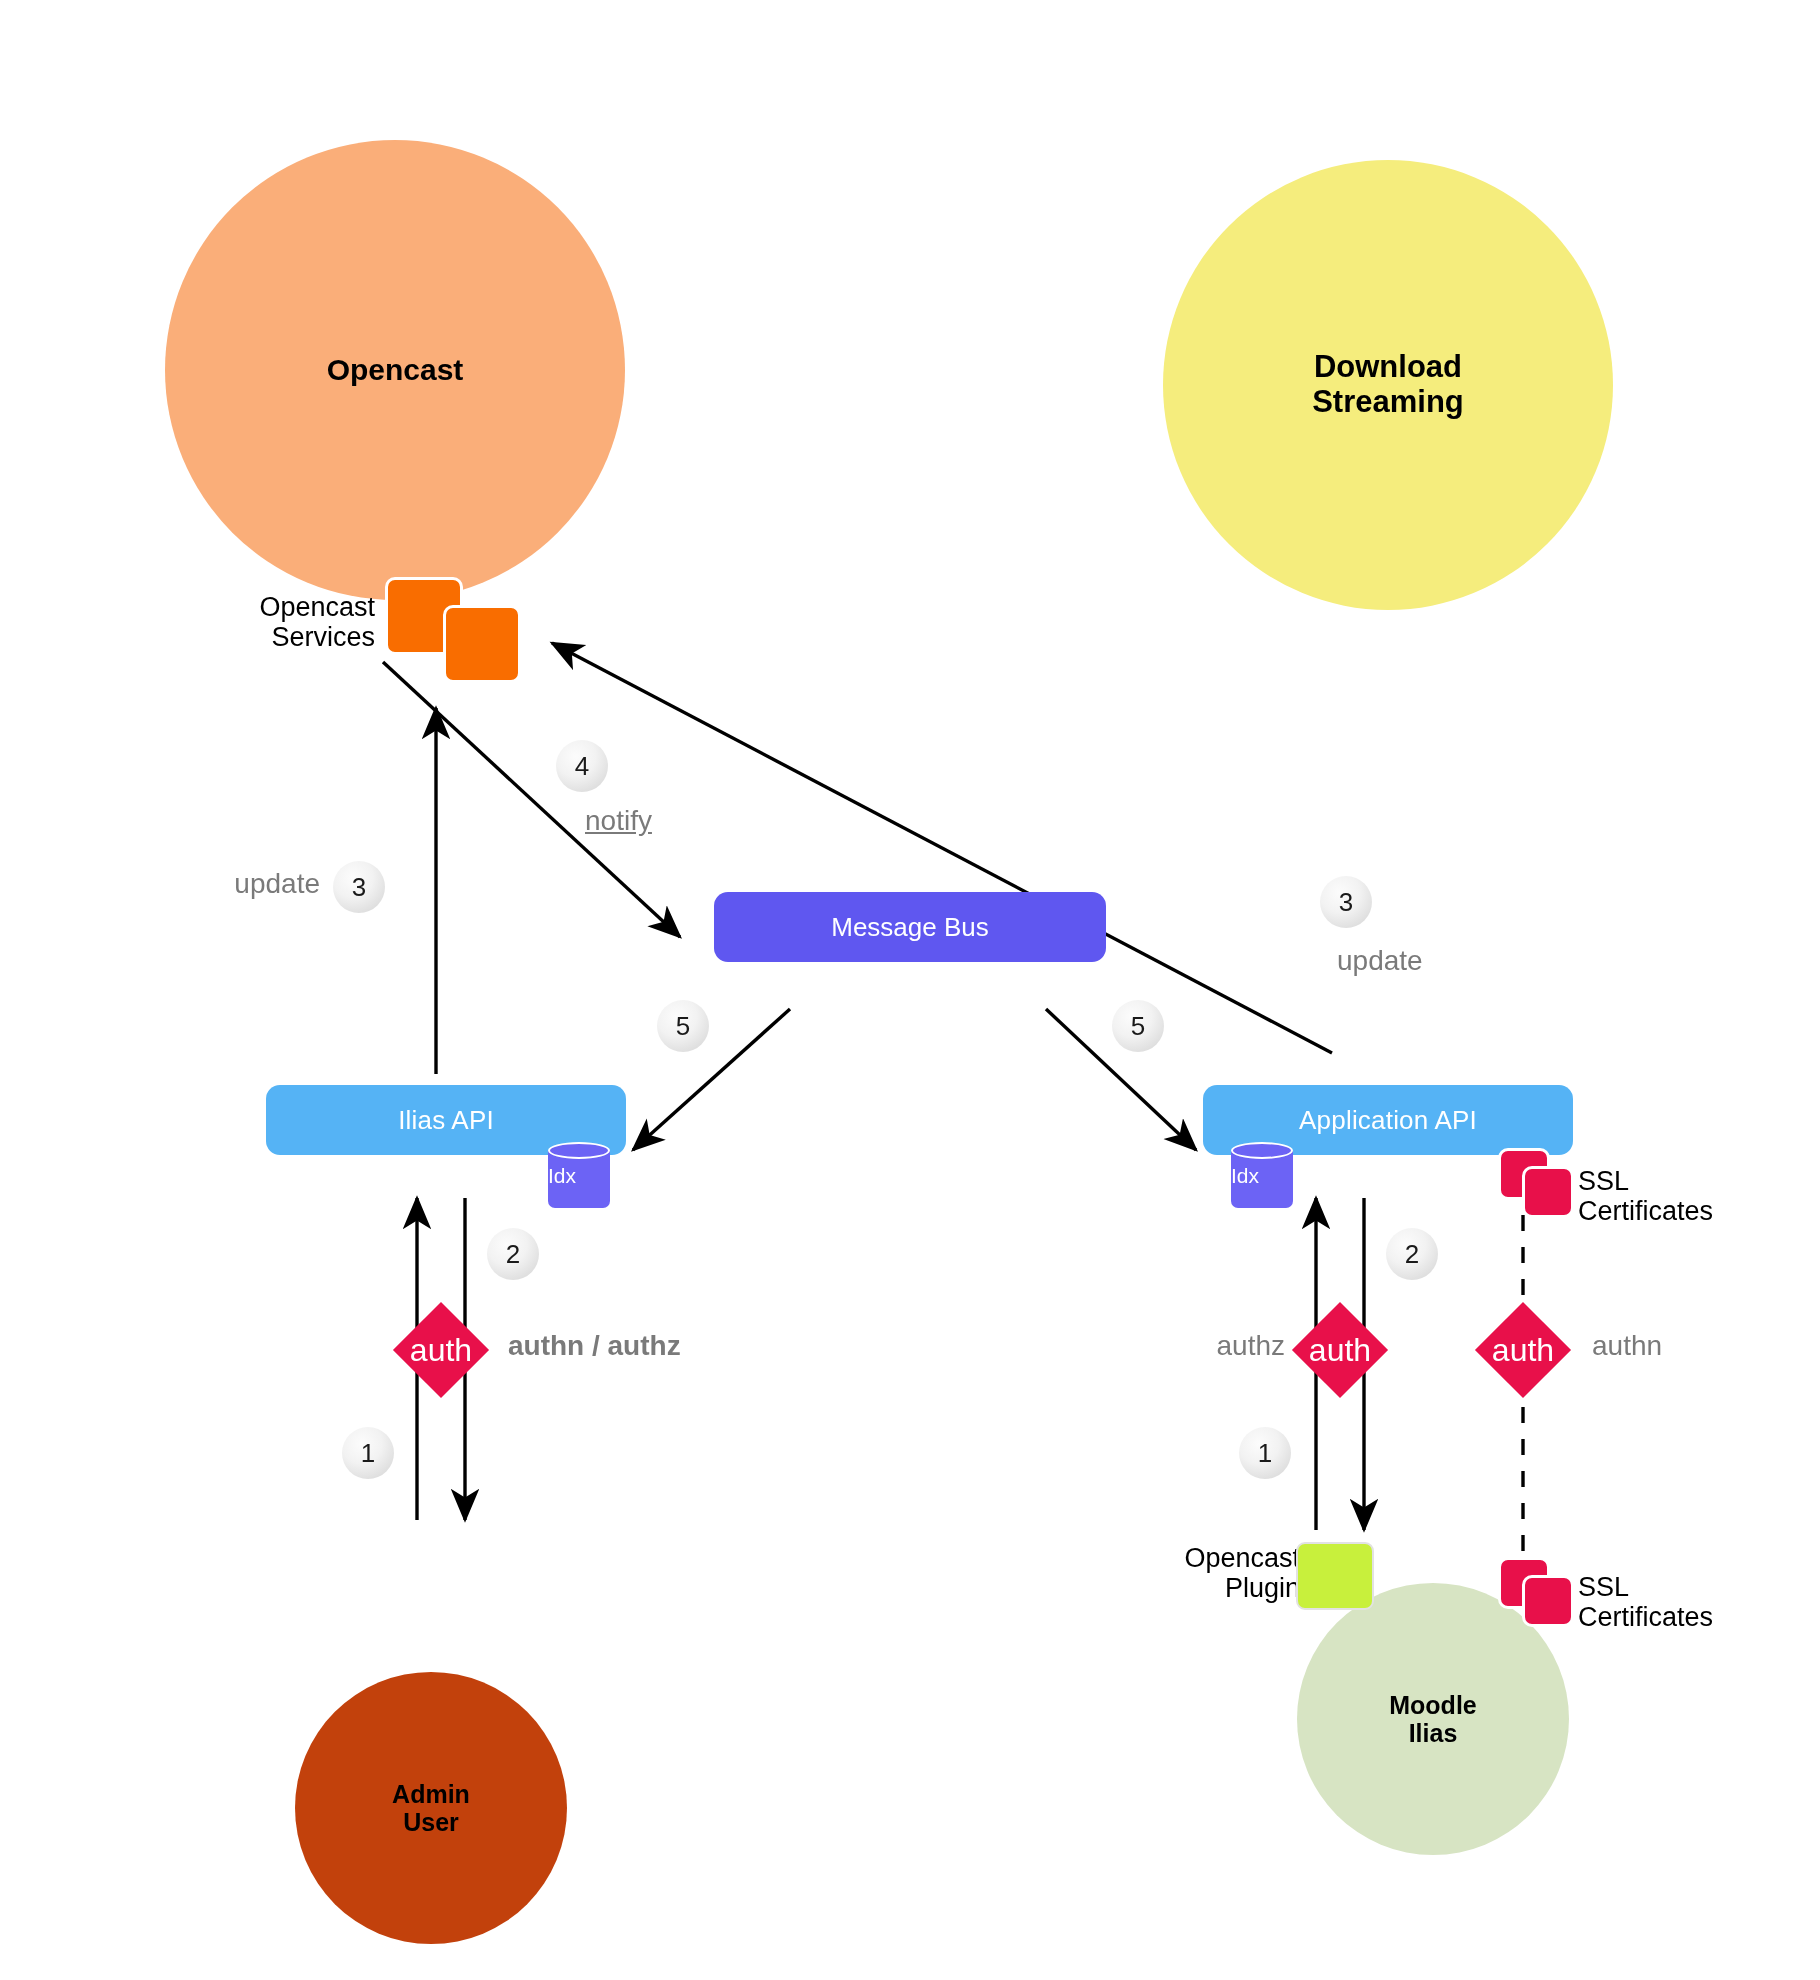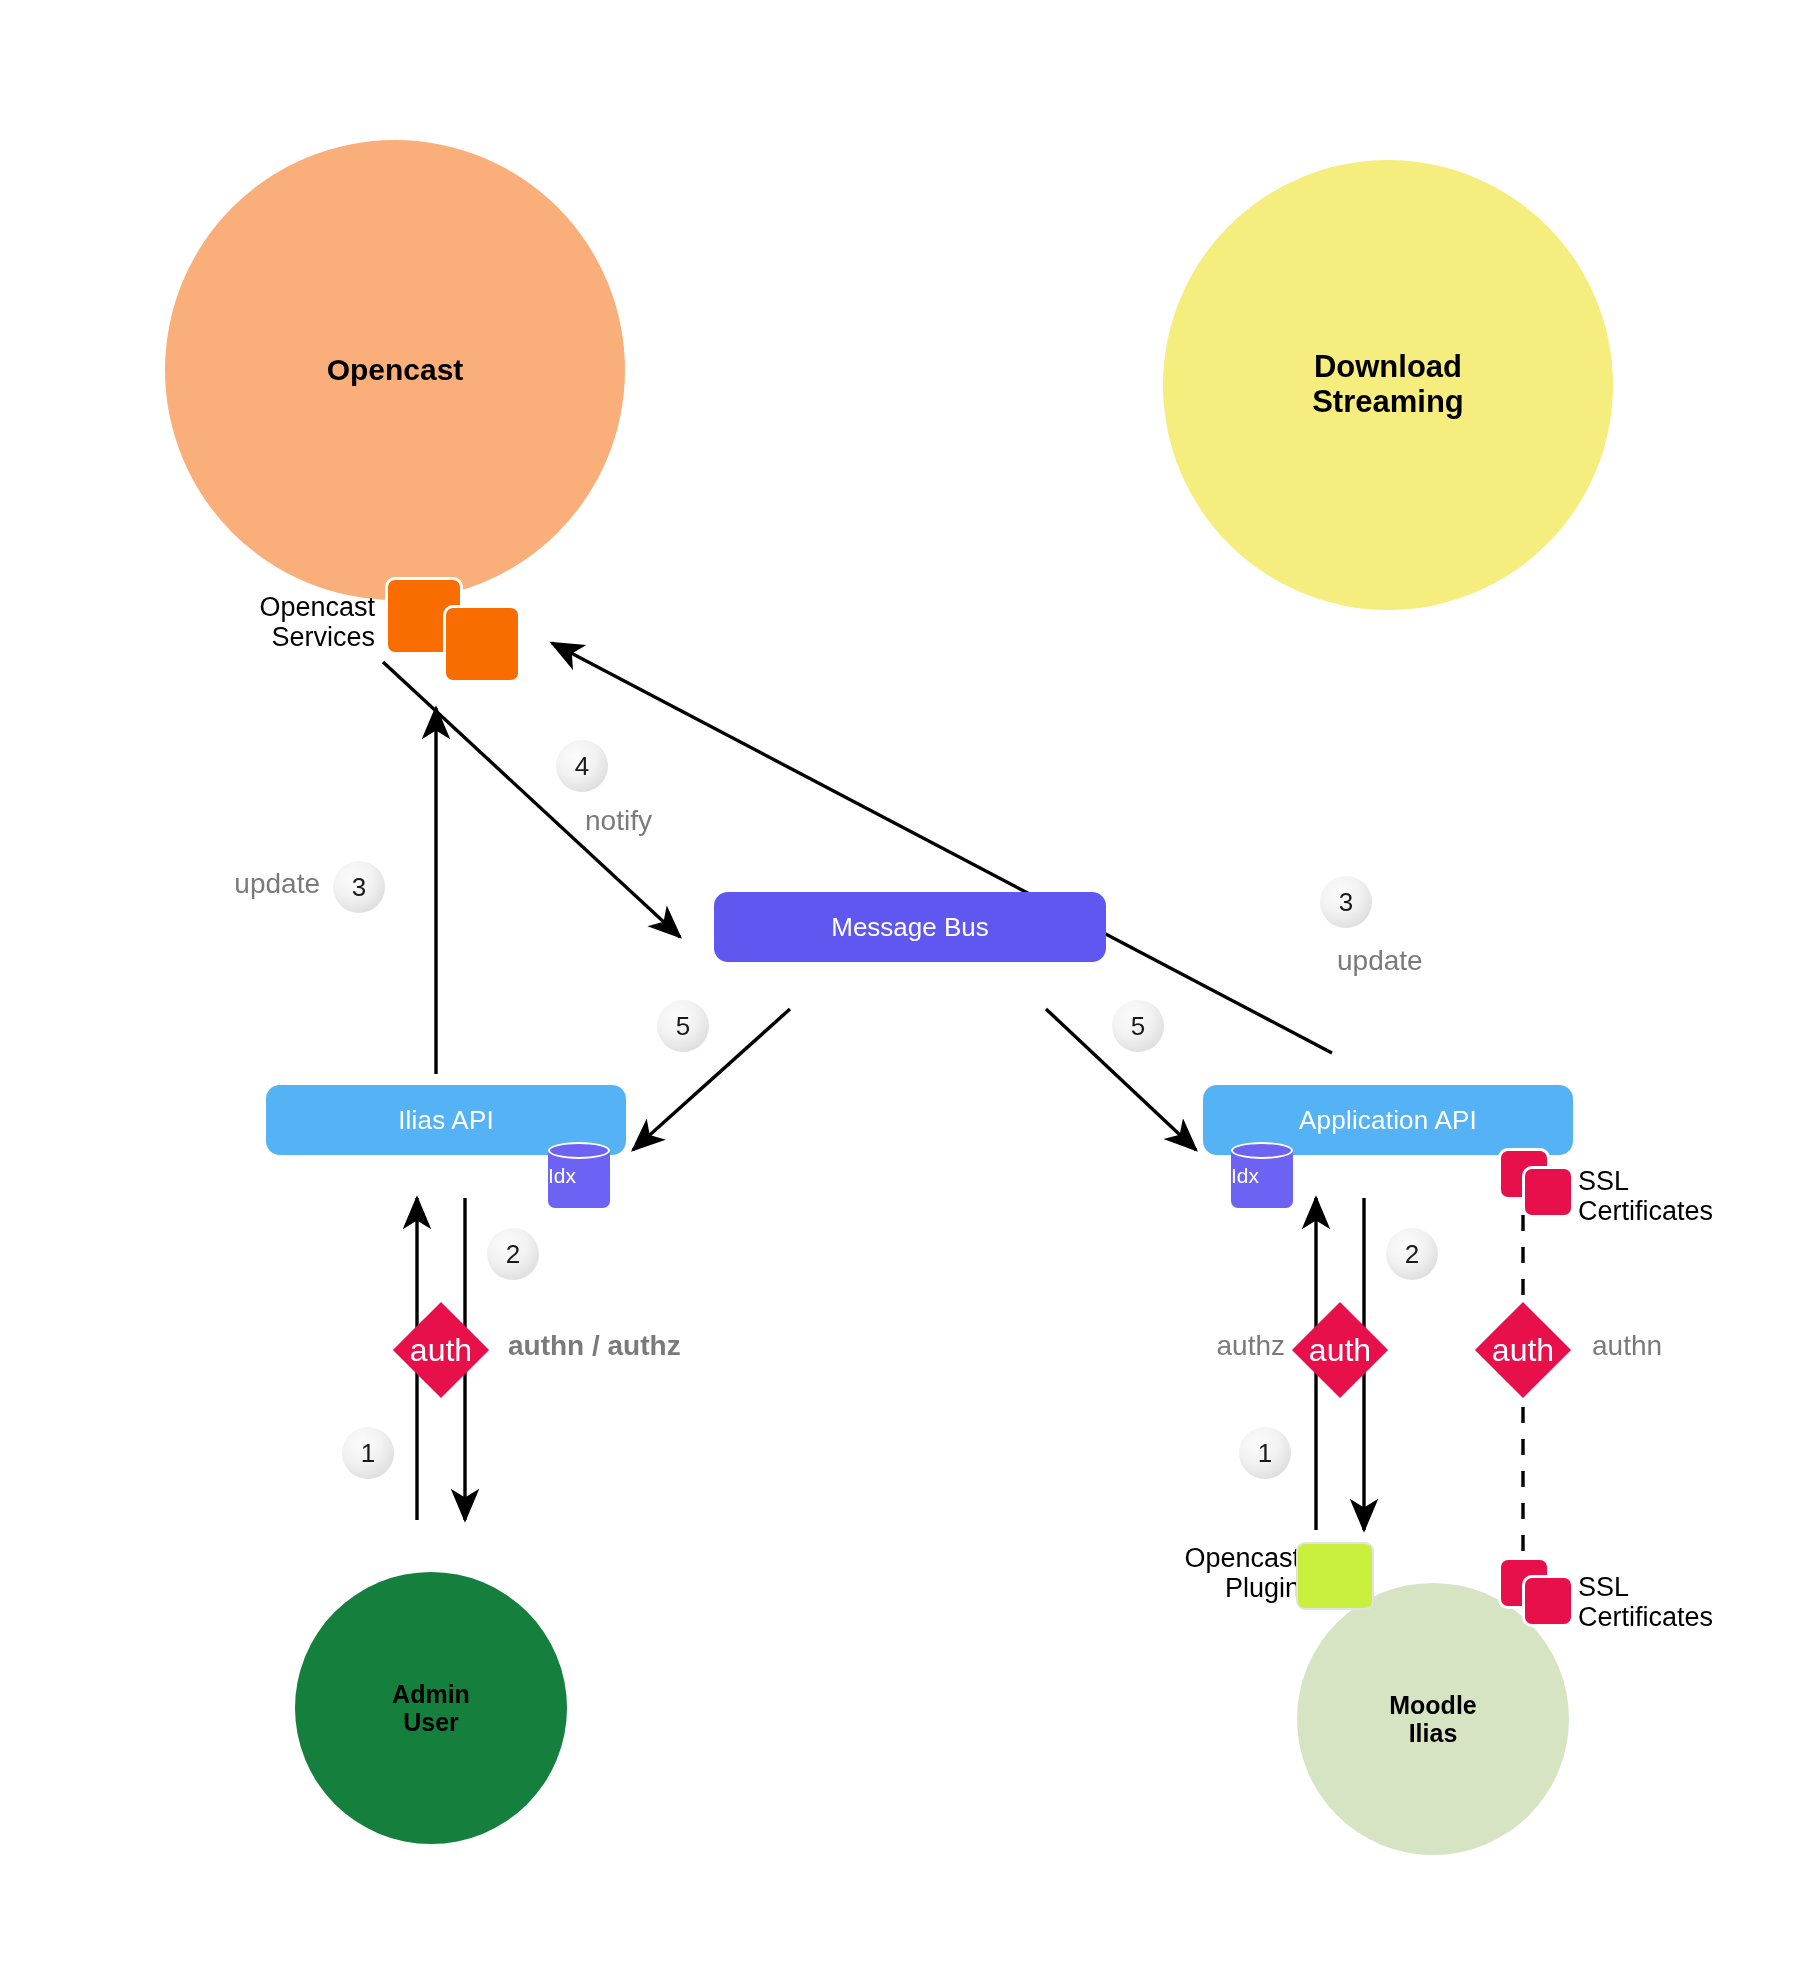--- a/index.html
+++ b/index.html
@@ -204,21 +204,21 @@
 
   <div class="blob" style="left:165px; top:140px; width:460px; height:460px; background:#FAAE79; font-size:30px;">
     <span>Opencast</span>
   </div>
 
   <div class="blob" style="left:1163px; top:160px; width:450px; height:450px; background:#F5ED7D; font-size:31px;">
     <span>Download
 Streaming</span>
   </div>
 
-  <div class="blob" style="left:295px; top:1572px; width:272px; height:272px; background:#15803d; font-size:25px;">
+  <div class="blob" style="left:295px; top:1672px; width:272px; height:272px; background:#c2410c; font-size:25px;">
     <span>Admin
 User</span>
   </div>
 
   <div class="blob" style="left:1297px; top:1583px; width:272px; height:272px; background:#D7E4C3; font-size:25px;">
     <span>Moodle
 Ilias</span>
   </div>
 
   <div class="lbl-dark ta-right" style="left:180px; top:592px; width:195px;">Opencast
@@ -305,21 +305,21 @@
   <div class="step" style="left:1386px; top:1228px;">
     <span>2</span>
   </div>
   <div class="step" style="left:342px; top:1427px;">
     <span>1</span>
   </div>
   <div class="step" style="left:1239px; top:1427px;">
     <span>1</span>
   </div>
 
-  <div class="lbl-gray" style="left:585px; top:805px;">notify</div>
+  <div class="lbl-gray" style="left:585px; top:805px;text-decoration:underline;">notify</div>
 
   <div class="lbl-gray ta-right" style="left:170px; top:868px; width:150px;">update</div>
 
   <div class="lbl-gray" style="left:1337px; top:945px;">update</div>
 
   <div class="lbl-gray" style="left:508px; top:1330px;font-weight:bold;">authn / authz</div>
 
   <div class="lbl-gray ta-right" style="left:1130px; top:1330px; width:155px;">authz</div>
 
   <div class="lbl-gray" style="left:1592px; top:1330px;">authn</div>

